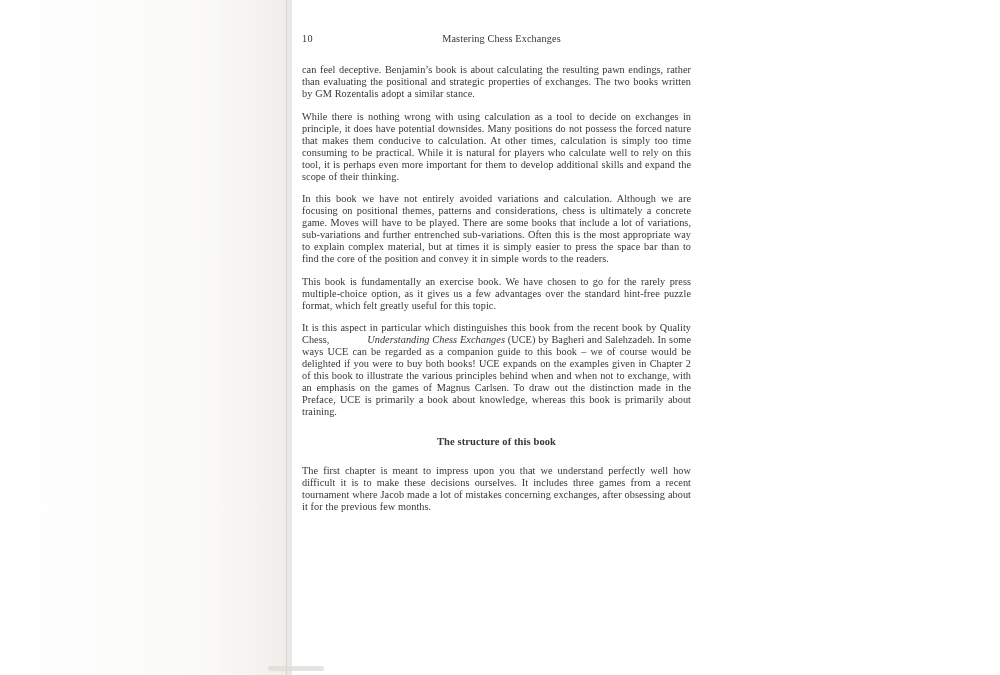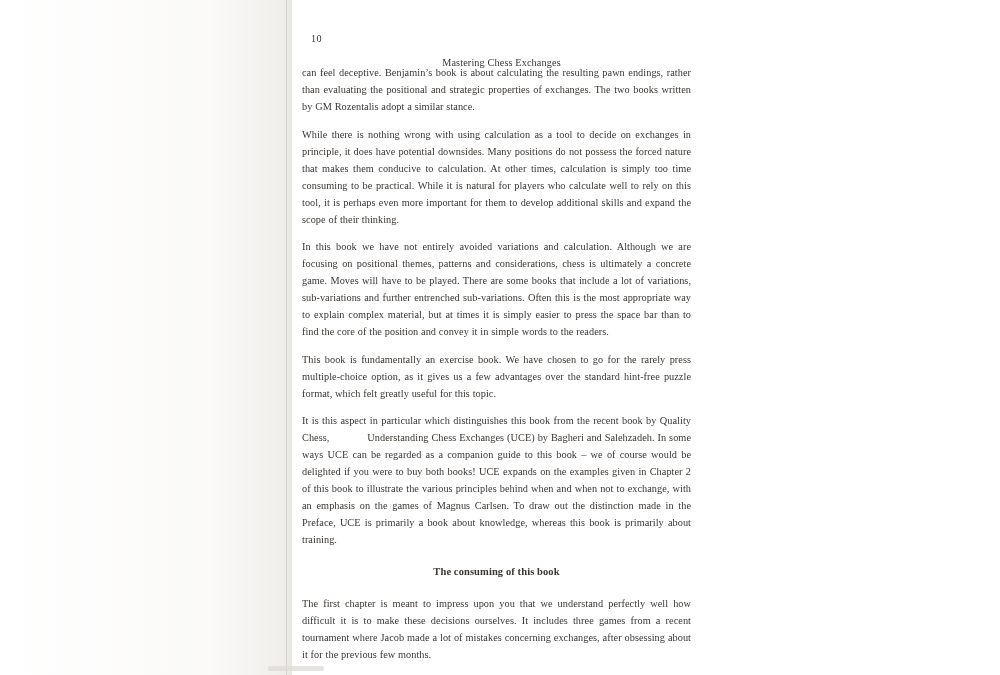--- a/index.html
+++ b/index.html
@@ -66,38 +66,37 @@
   
   .runhead {
     position: relative;
     height: 18px;
     font-size: 10.2px;
     line-height: 18px;
     margin-bottom: 16px;
   }
   .runhead .folio {
     position: absolute;
-    left: 9px;
+    left: 0;
     top: 0;
     letter-spacing: 0.3px;
   }
   .runhead .title {
     position: absolute;
     left: 10px;
     right: 0;
     top: 0;
     text-align: center;
     letter-spacing: 0.15px;
-    margin-top: 24px;
   }
 
   p.body {
     margin: 0 0 10.5px 0;
     font-size: 10.3px;
-    line-height: 17px;
+    line-height: 12px;
     text-align: justify;
     text-justify: inter-word;
     letter-spacing: 0.04px;
     word-spacing: 0.2px;
   }
   p.body.cont {
     margin-top: -10.5px;
     text-indent: 15px;
   }
   p.body.last {
@@ -107,20 +106,21 @@
   h2.section {
     margin: 17px 0 16px 0;
     font-size: 10.5px;
     line-height: 14px;
     font-weight: bold;
     text-align: center;
     letter-spacing: 0.1px;
   }
 
   .ital {
+    font-style: italic;
     margin-left: 35px;
   }
 </style>
 </head>
 <body>
 
 <div class="page">
 
   <div class="gutter-shadow"></div>
   <div class="gutter-line"></div>
@@ -137,19 +137,19 @@
 
     <p class="body">While there is nothing wrong with using calculation as a tool to decide on exchanges in principle, it does have potential downsides. Many positions do not possess the forced nature that makes them conducive to calculation. At other times, calculation is simply too time consuming to be practical. While it is natural for players who calculate well to rely on this tool, it is perhaps even more important for them to develop additional skills and expand the scope of their thinking.</p>
 
     <p class="body">In this book we have not entirely avoided variations and calculation. Although we are focusing on positional themes, patterns and considerations, chess is ultimately a concrete game. Moves will have to be played. There are some books that include a lot of variations, sub-variations and further entrenched sub-variations. Often this is the most appropriate way to explain complex material, but at times it is simply easier to press the space bar than to find the core of the position and convey it in simple words to the readers.</p>
 
 
     <p class="body">This book is fundamentally an exercise book. We have chosen to go for the rarely press multiple-choice option, as it gives us a few advantages over the standard hint-free puzzle format, which felt greatly useful for this topic.</p>
 
     <p class="body"><span>It is this aspect in particular which distinguishes this book from the recent book by Quality Chess, </span><span class="ital">Understanding Chess Exchanges</span><span> (UCE) by Bagheri and Salehzadeh. In some ways UCE can be regarded as a companion guide to this book – we of course would be delighted if you were to buy both books! UCE expands on the examples given in Chapter 2 of this book to illustrate the various principles behind when and when not to exchange, with an emphasis on the games of Magnus Carlsen. To draw out the distinction made in the Preface, UCE is primarily a book about knowledge, whereas this book is primarily about training.</span></p>
 
-    <h2 class="section">The consuming of this book</h2>
+    <h2 class="section">The structure of this book</h2>
 
 
     <p class="body last">The first chapter is meant to impress upon you that we understand perfectly well how difficult it is to make these decisions ourselves. It includes three games from a recent tournament where Jacob made a lot of mistakes concerning exchanges, after obsessing about it for the previous few months.</p>
 
   </div>
 </div>
 
 </body></html>

